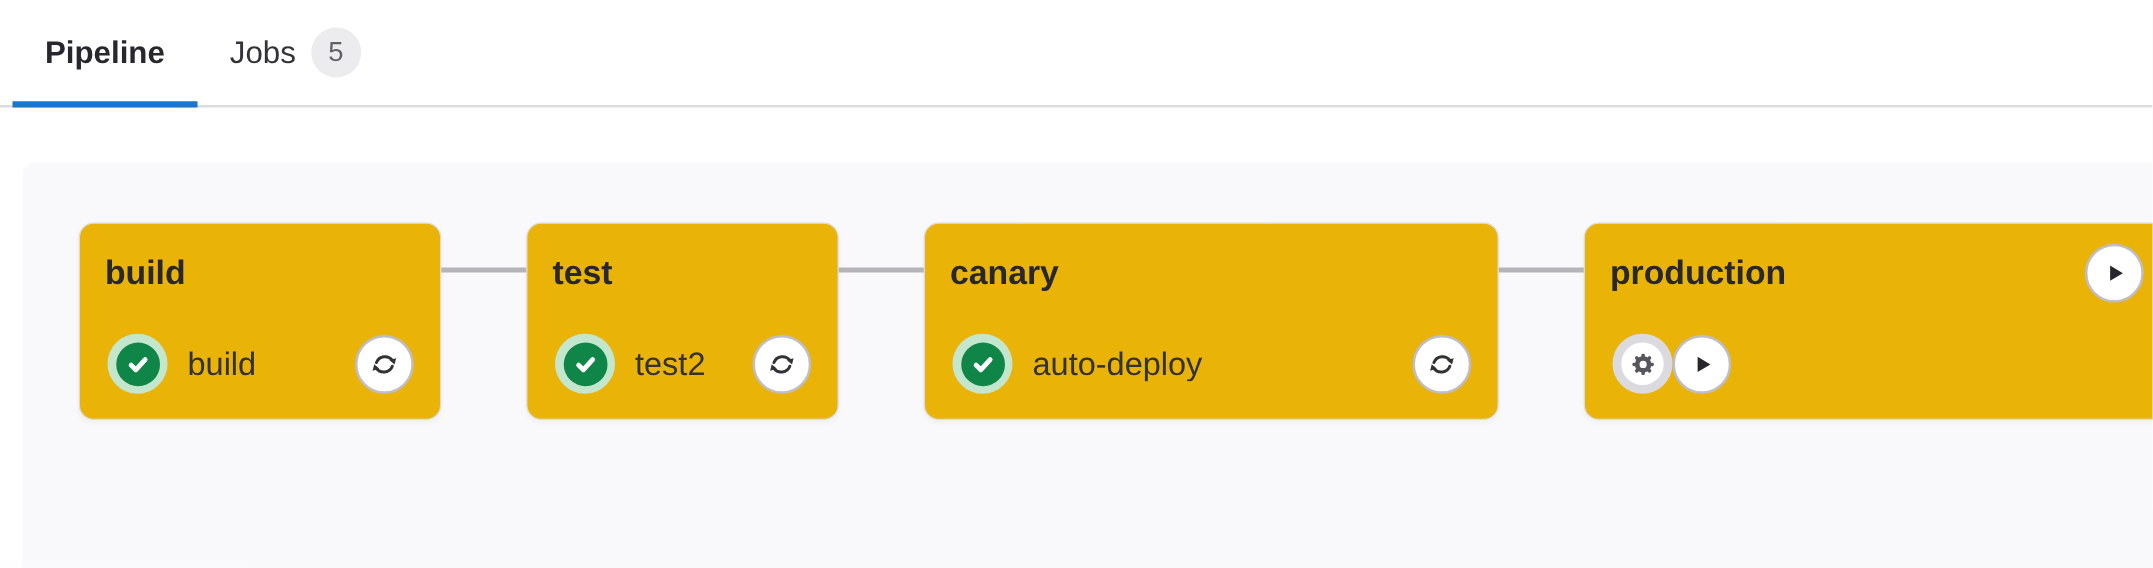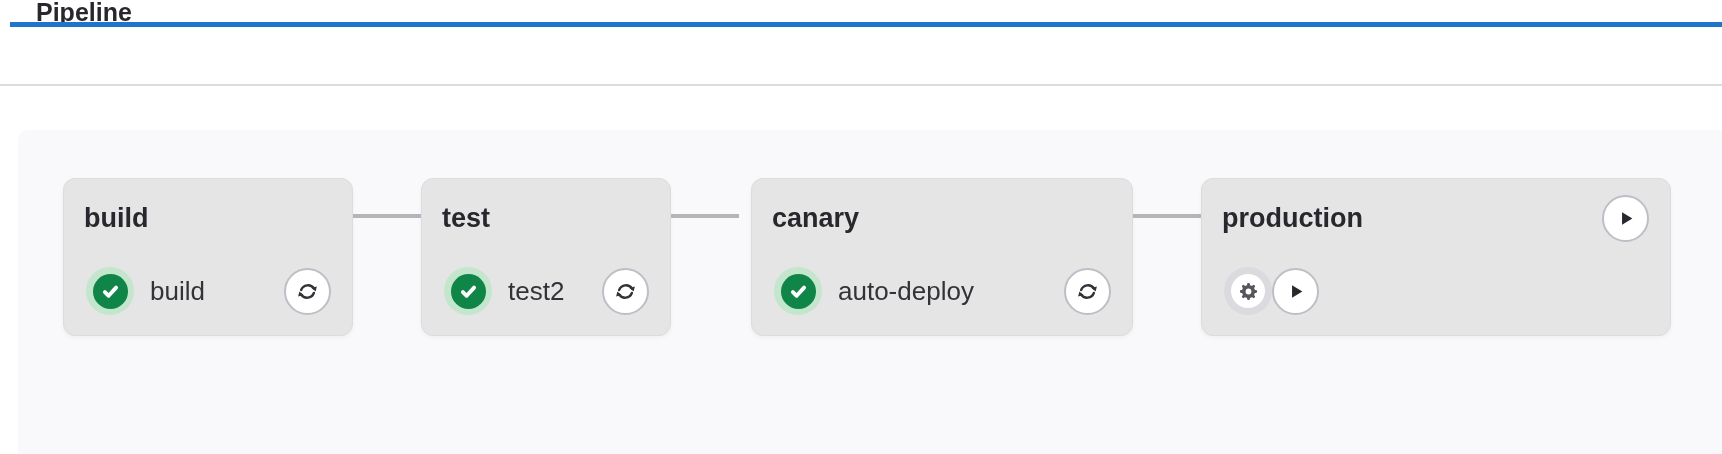--- a/index.html
+++ b/index.html
@@ -5,21 +5,21 @@
   html,body{margin:0;padding:0;}
   body{
     width:1722px;height:454px;overflow:hidden;background:#ffffff;
     font-family:"Liberation Sans","DejaVu Sans",sans-serif;
     -webkit-font-smoothing:antialiased;
   }
 
   
   .tabbar{
     display:flex;align-items:stretch;height:84px;
-    border-bottom:2px solid #dcdcde;padding-left:10px;box-sizing:content-box;flex-direction:column;
+    border-bottom:2px solid #dcdcde;padding-left:10px;box-sizing:content-box;
   }
   .tab{
     position:relative;display:flex;align-items:center;
     padding:0 26px;font-size:25px;color:#333238;text-decoration:none;cursor:pointer;
   }
   .tab .tab-label{line-height:1;}
   .tab.active .tab-label{font-weight:700;color:#28272d;}
   .tab.active::after{
     content:"";position:absolute;left:0;right:0;bottom:-2px;height:5px;background:#1f75cb;
   }
@@ -36,27 +36,27 @@
   }
   .stages{display:flex;align-items:flex-start;}
   .stage{position:relative;margin-left:68px;}
   .stage:first-child{margin-left:0;}
   .connector{
     position:absolute;left:-68px;top:36px;width:68px;height:4px;background:#b5b4b9;
   }
   .stage:first-child .connector{display:none;}
 
   .stage-card{
-    background:#e5e5e5;border:1px solid #dcdcde;border-radius:12px;
+    background:#eab308;border:1px solid #dcdcde;border-radius:12px;
     padding:16px 20px 20px;box-sizing:border-box;
     box-shadow:0 2px 4px rgba(0,0,0,0.04);
   }
   .stage:nth-child(1) .stage-card{width:290px;}
   .stage:nth-child(2) .stage-card{width:250px;}
-  .stage:nth-child(3) .stage-card{width:382px;margin-left:12px;}
+  .stage:nth-child(3) .stage-card{width:460px;}
   .stage:nth-child(4) .stage-card{width:470px;}
 
   .stage-header{display:flex;align-items:center;justify-content:space-between;height:46px;}
   .stage-title{font-size:27px;font-weight:700;color:#28272d;line-height:1;}
 
   .jobs .job-row{display:flex;align-items:center;height:48px;margin-top:26px;}
   .jobs .job-row + .job-row{margin-top:42px;}
 
   .status{
     flex:none;width:48px;height:48px;margin-left:2px;border-radius:50%;
@@ -84,20 +84,24 @@
 </head>
 <body>
 
 <div>
   <nav class="tabbar" id="tabbar">
   <a class="tab active">
     <span class="tab-label">Pipeline</span>
 
   </a>
 
+  <a class="tab">
+    <span class="tab-label">Jobs</span>
+    <span class="tab-badge">5</span>
+  </a>
 
 </nav>
   <div class="panel">
     <div class="stages" id="stages">
   <div class="stage">
 
     <div class="stage-card">
       <div class="stage-header">
         <span class="stage-title">build</span>
       </div>

